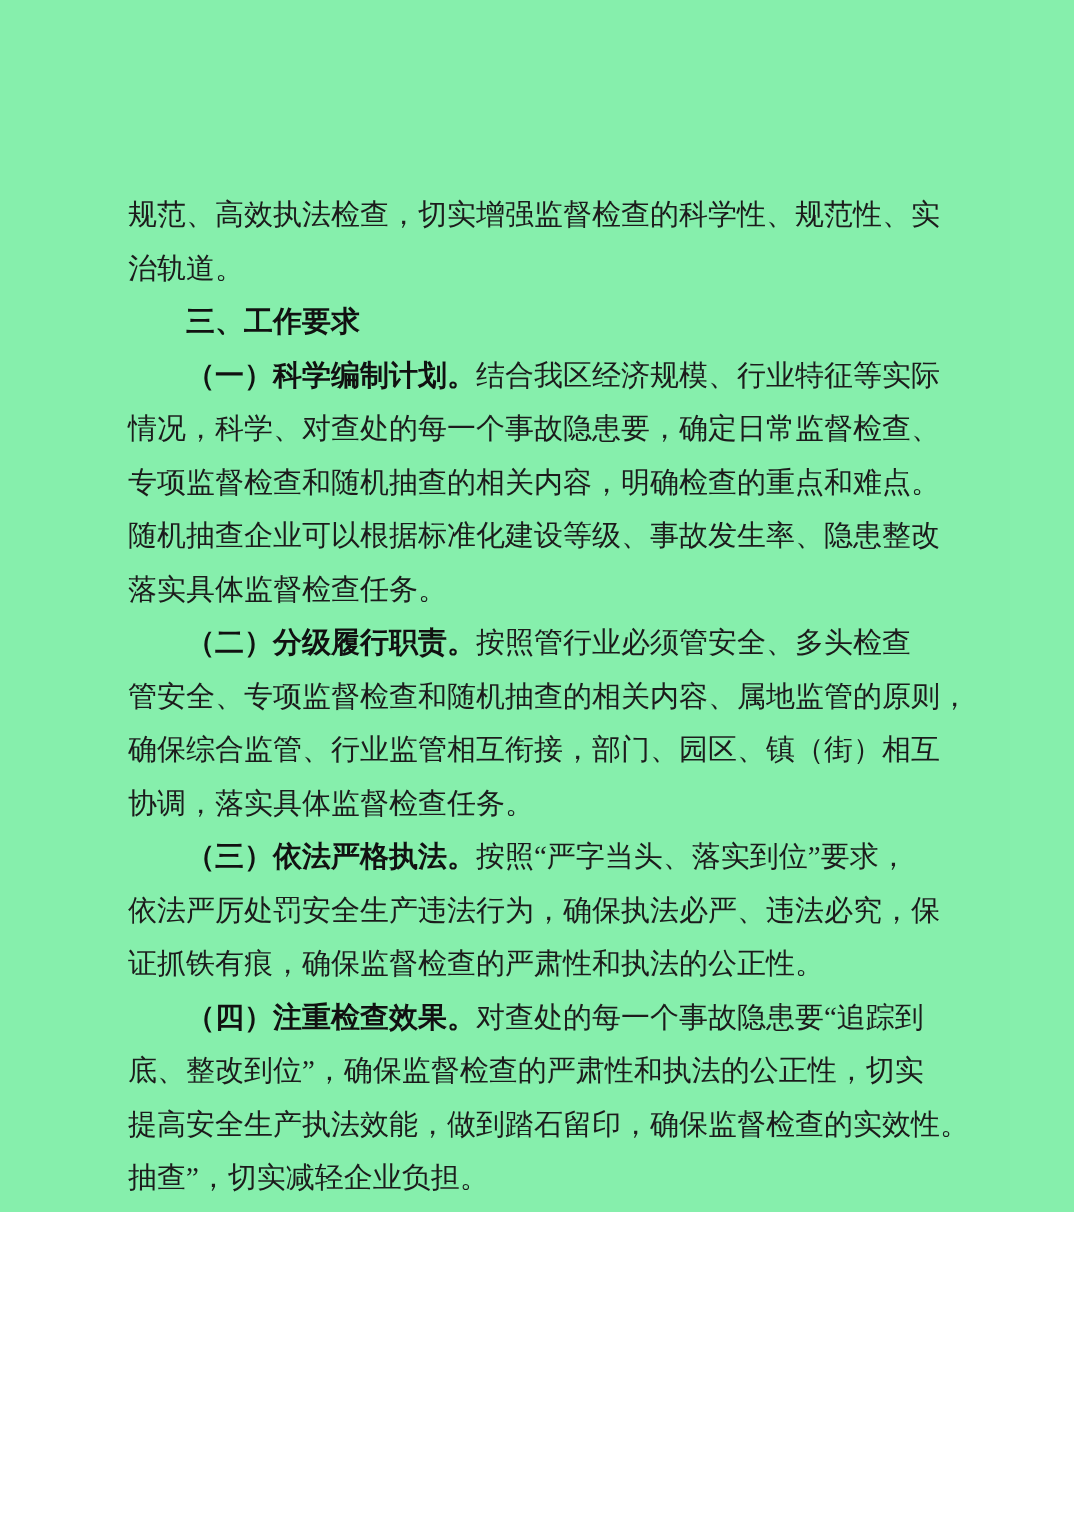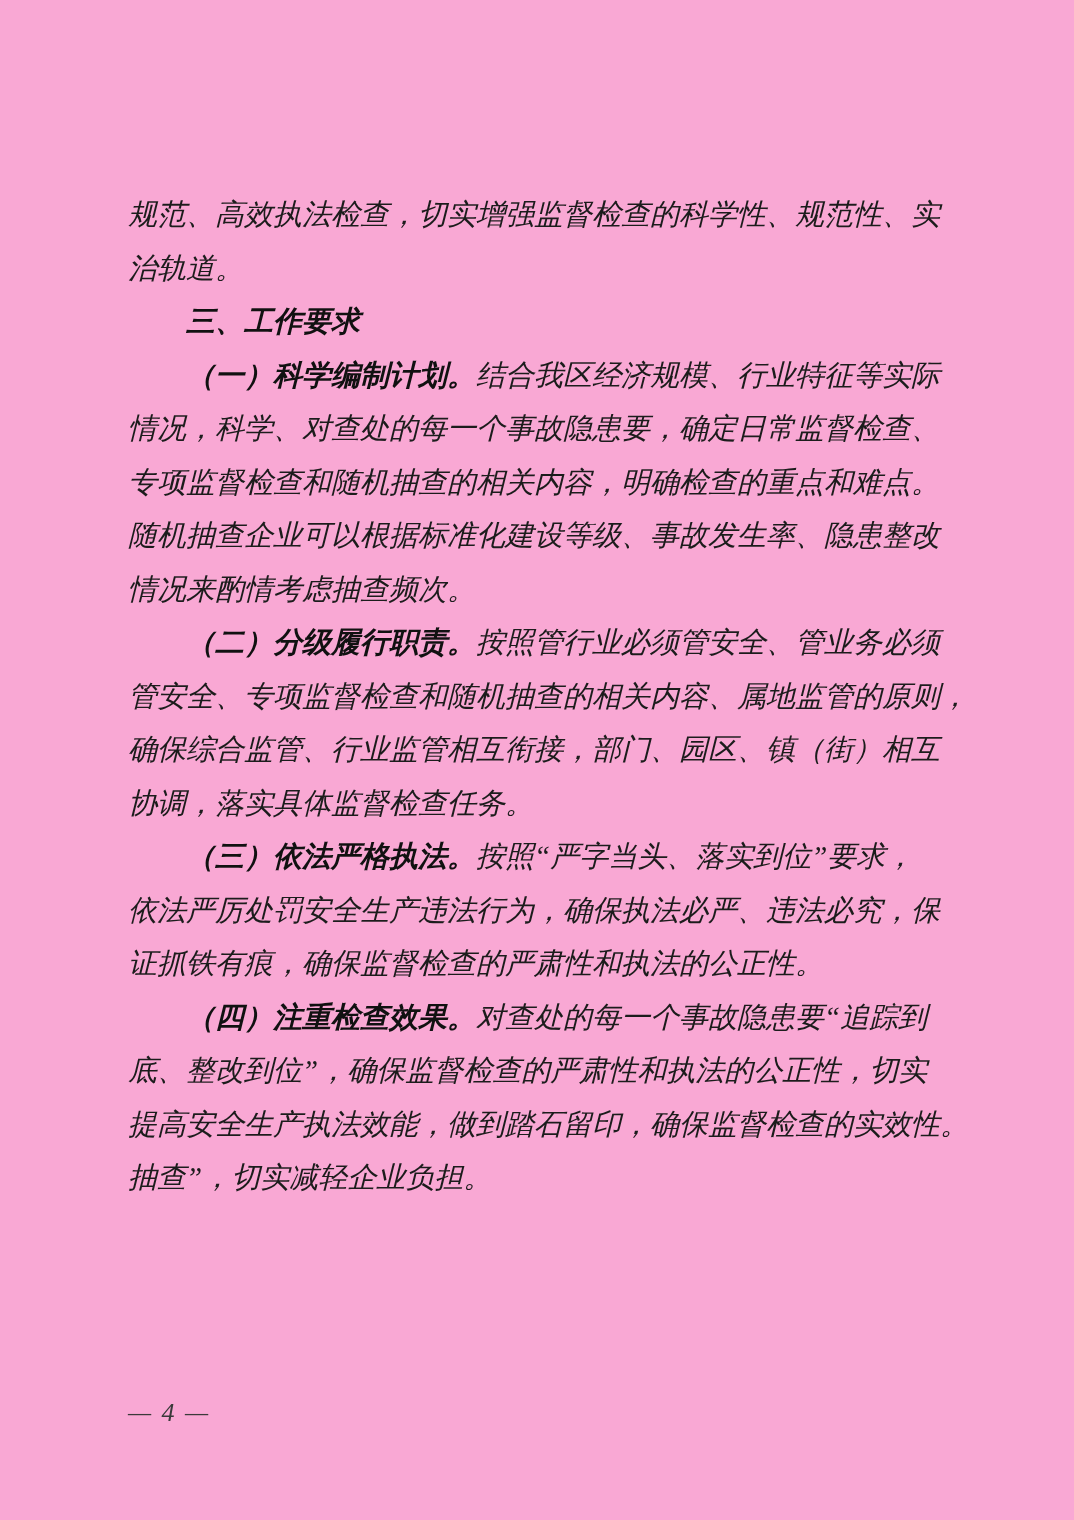--- a/index.html
+++ b/index.html
@@ -4,24 +4,23 @@
 <style>
   * { margin: 0; padding: 0; box-sizing: border-box; }
   html, body {
     width: 1074px;
     background: #ffffff;
     font-family: "Liberation Serif", "DejaVu Serif", serif;
   }
   .page {
     position: relative;
     width: 1074px;
-    height: 1520px;
-    background: #f9a8d4;
+    height: 1212px;
+    background: #86efac;
     overflow: hidden;
-    font-style: italic;
   }
   .content {
     position: absolute;
     left: 128px;
     top: 188px;
     width: 830px;
     color: #1c1c1c;
   }
   .line {
     font-size: 29px;
@@ -61,23 +60,23 @@
 
     <div class="line">规范、高效执法检查，切实增强监督检查的科学性、规范性、实</div>
     <div class="line">治轨道。</div>
 
     <div class="line heading indent">三、工作要求</div>
 
     <div class="line indent"><span class="lead">（一）科学编制计划。</span><span>结合我区经济规模、行业特征等实际</span></div>
     <div class="line">情况，科学、对查处的每一个事故隐患要，确定日常监督检查、</div>
     <div class="line">专项监督检查和随机抽查的相关内容，明确检查的重点和难点。</div>
     <div class="line">随机抽查企业可以根据标准化建设等级、事故发生率、隐患整改</div>
-    <div class="line">情况来酌情考虑抽查频次。</div>
+    <div class="line">落实具体监督检查任务。</div>
 
-    <div class="line indent"><span class="lead">（二）分级履行职责。</span><span>按照管行业必须管安全、管业务必须</span></div>
+    <div class="line indent"><span class="lead">（二）分级履行职责。</span><span>按照管行业必须管安全、多头检查</span></div>
     <div class="line">管安全、专项监督检查和随机抽查的相关内容、属地监管的原则，</div>
     <div class="line">确保综合监管、行业监管相互衔接，部门、园区、镇（街）相互</div>
     <div class="line">协调，落实具体监督检查任务。</div>
 
     <div class="line indent"><span class="lead">（三）依法严格执法。</span><span>按照“严字当头、落实到位”要求，</span></div>
     <div class="line">依法严厉处罚安全生产违法行为，确保执法必严、违法必究，保</div>
     <div class="line">证抓铁有痕，确保监督检查的严肃性和执法的公正性。</div>
 
     <div class="line indent"><span class="lead">（四）注重检查效果。</span><span>对查处的每一个事故隐患要“追踪到</span></div>
     <div class="line">底、整改到位”，确保监督检查的严肃性和执法的公正性，切实</div>

